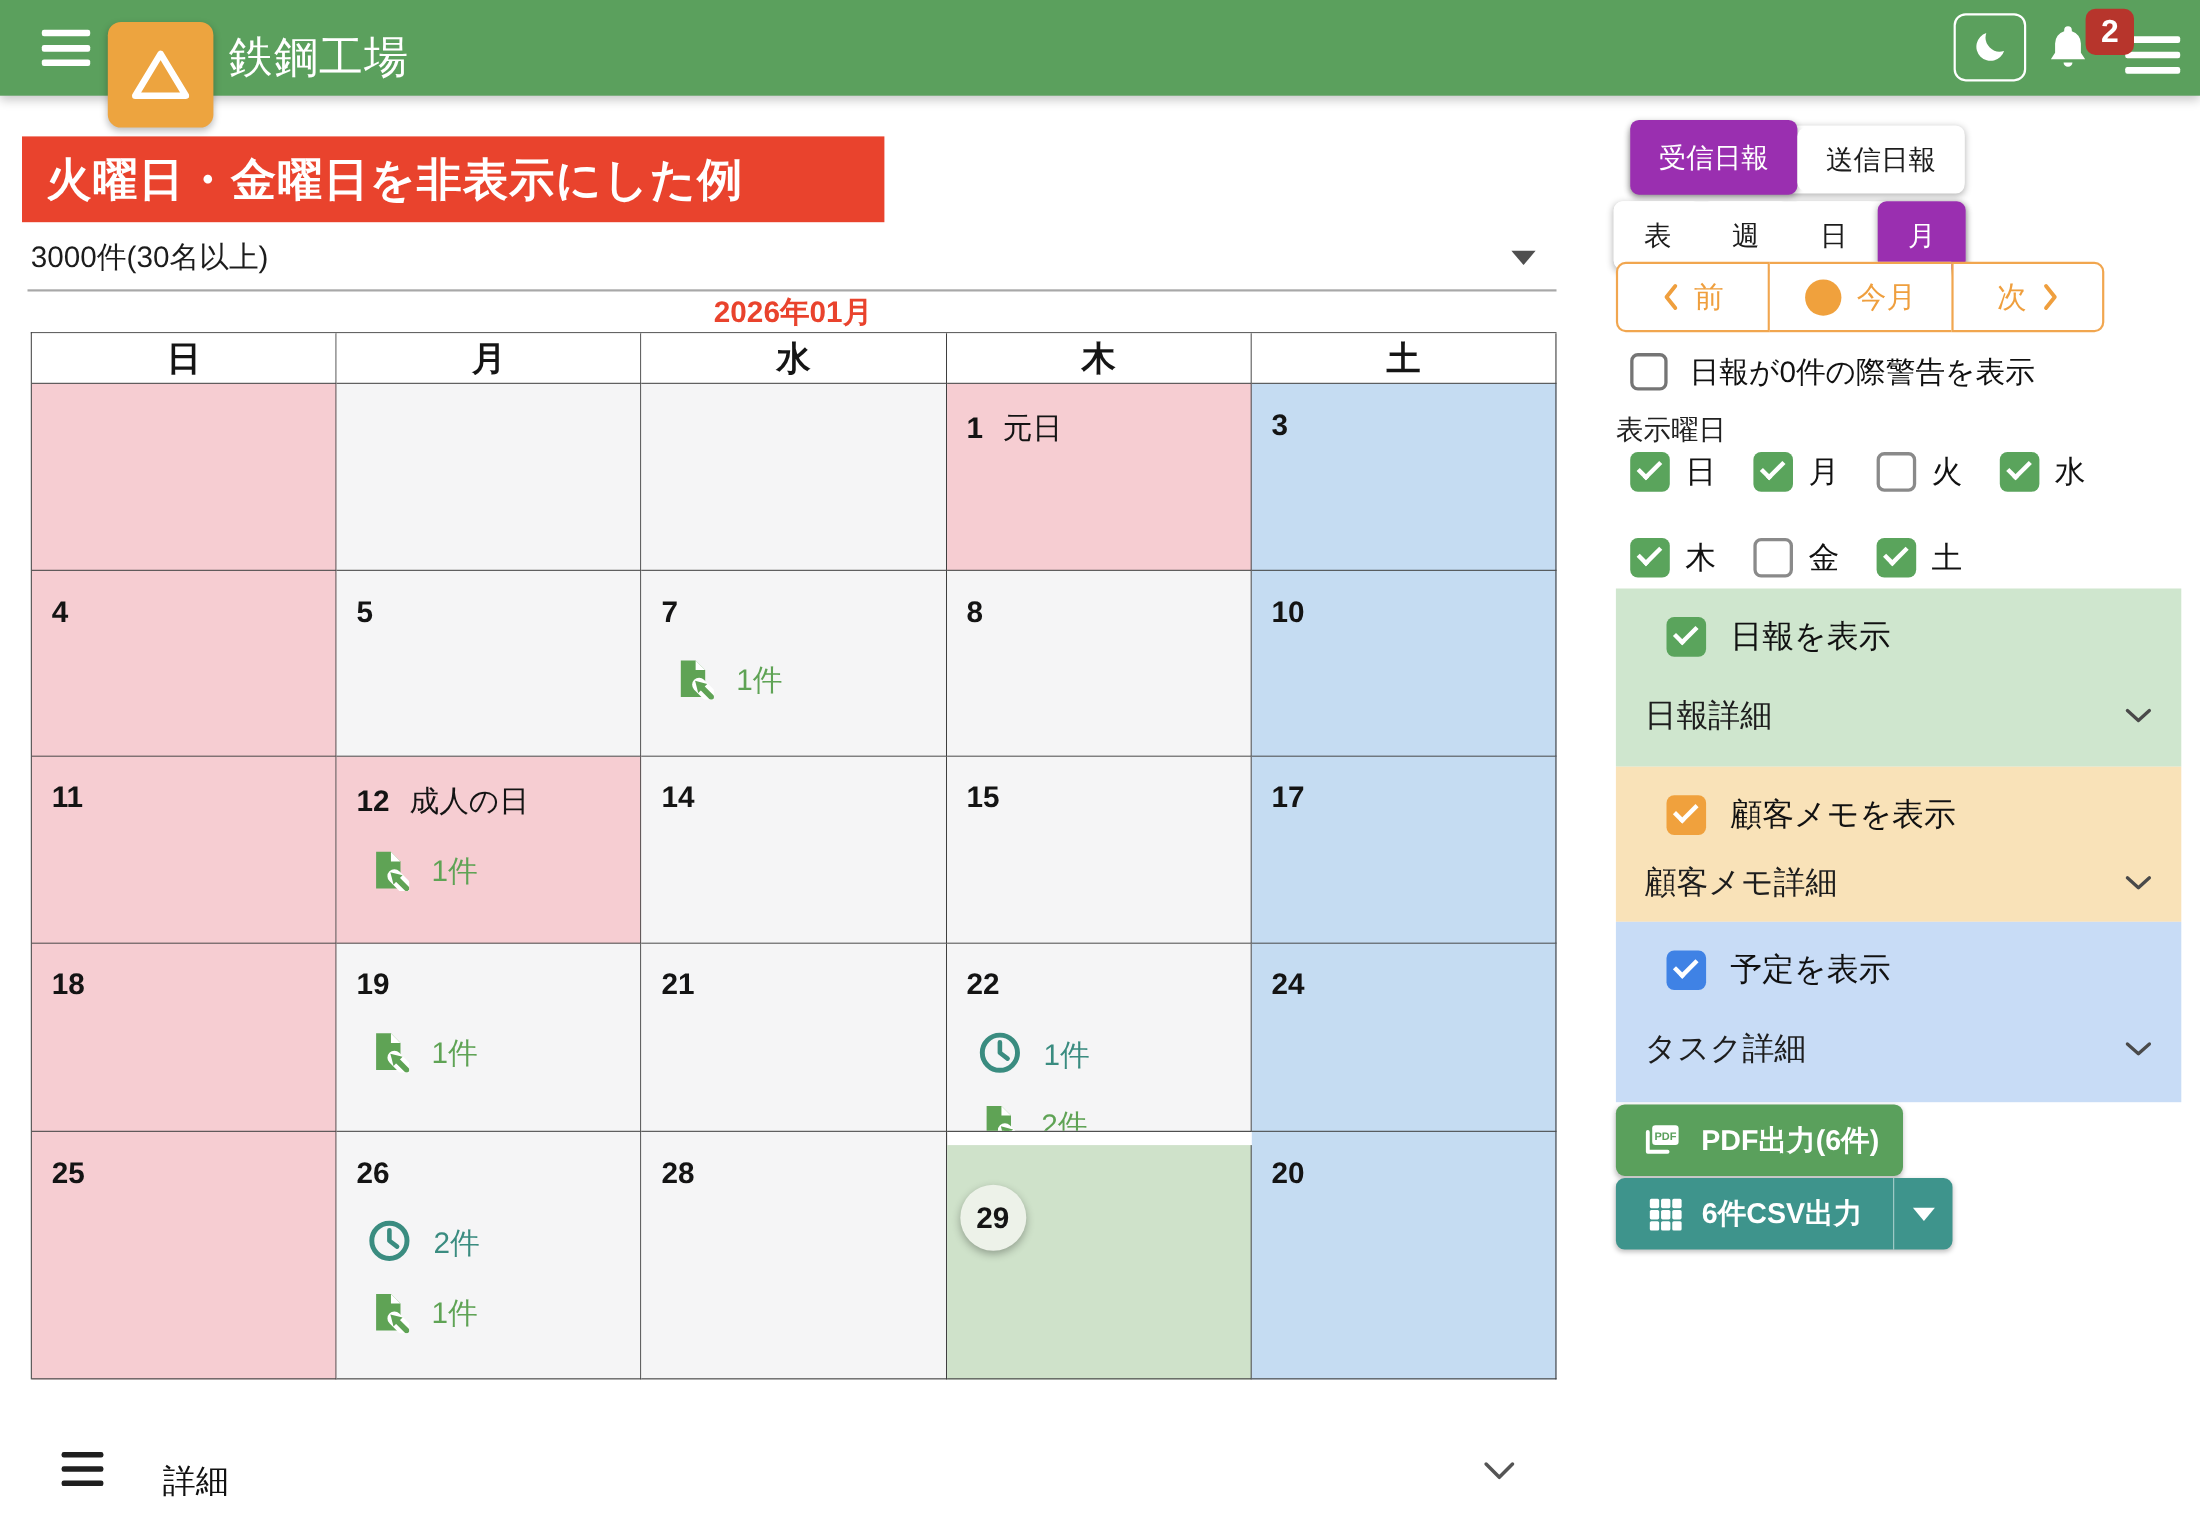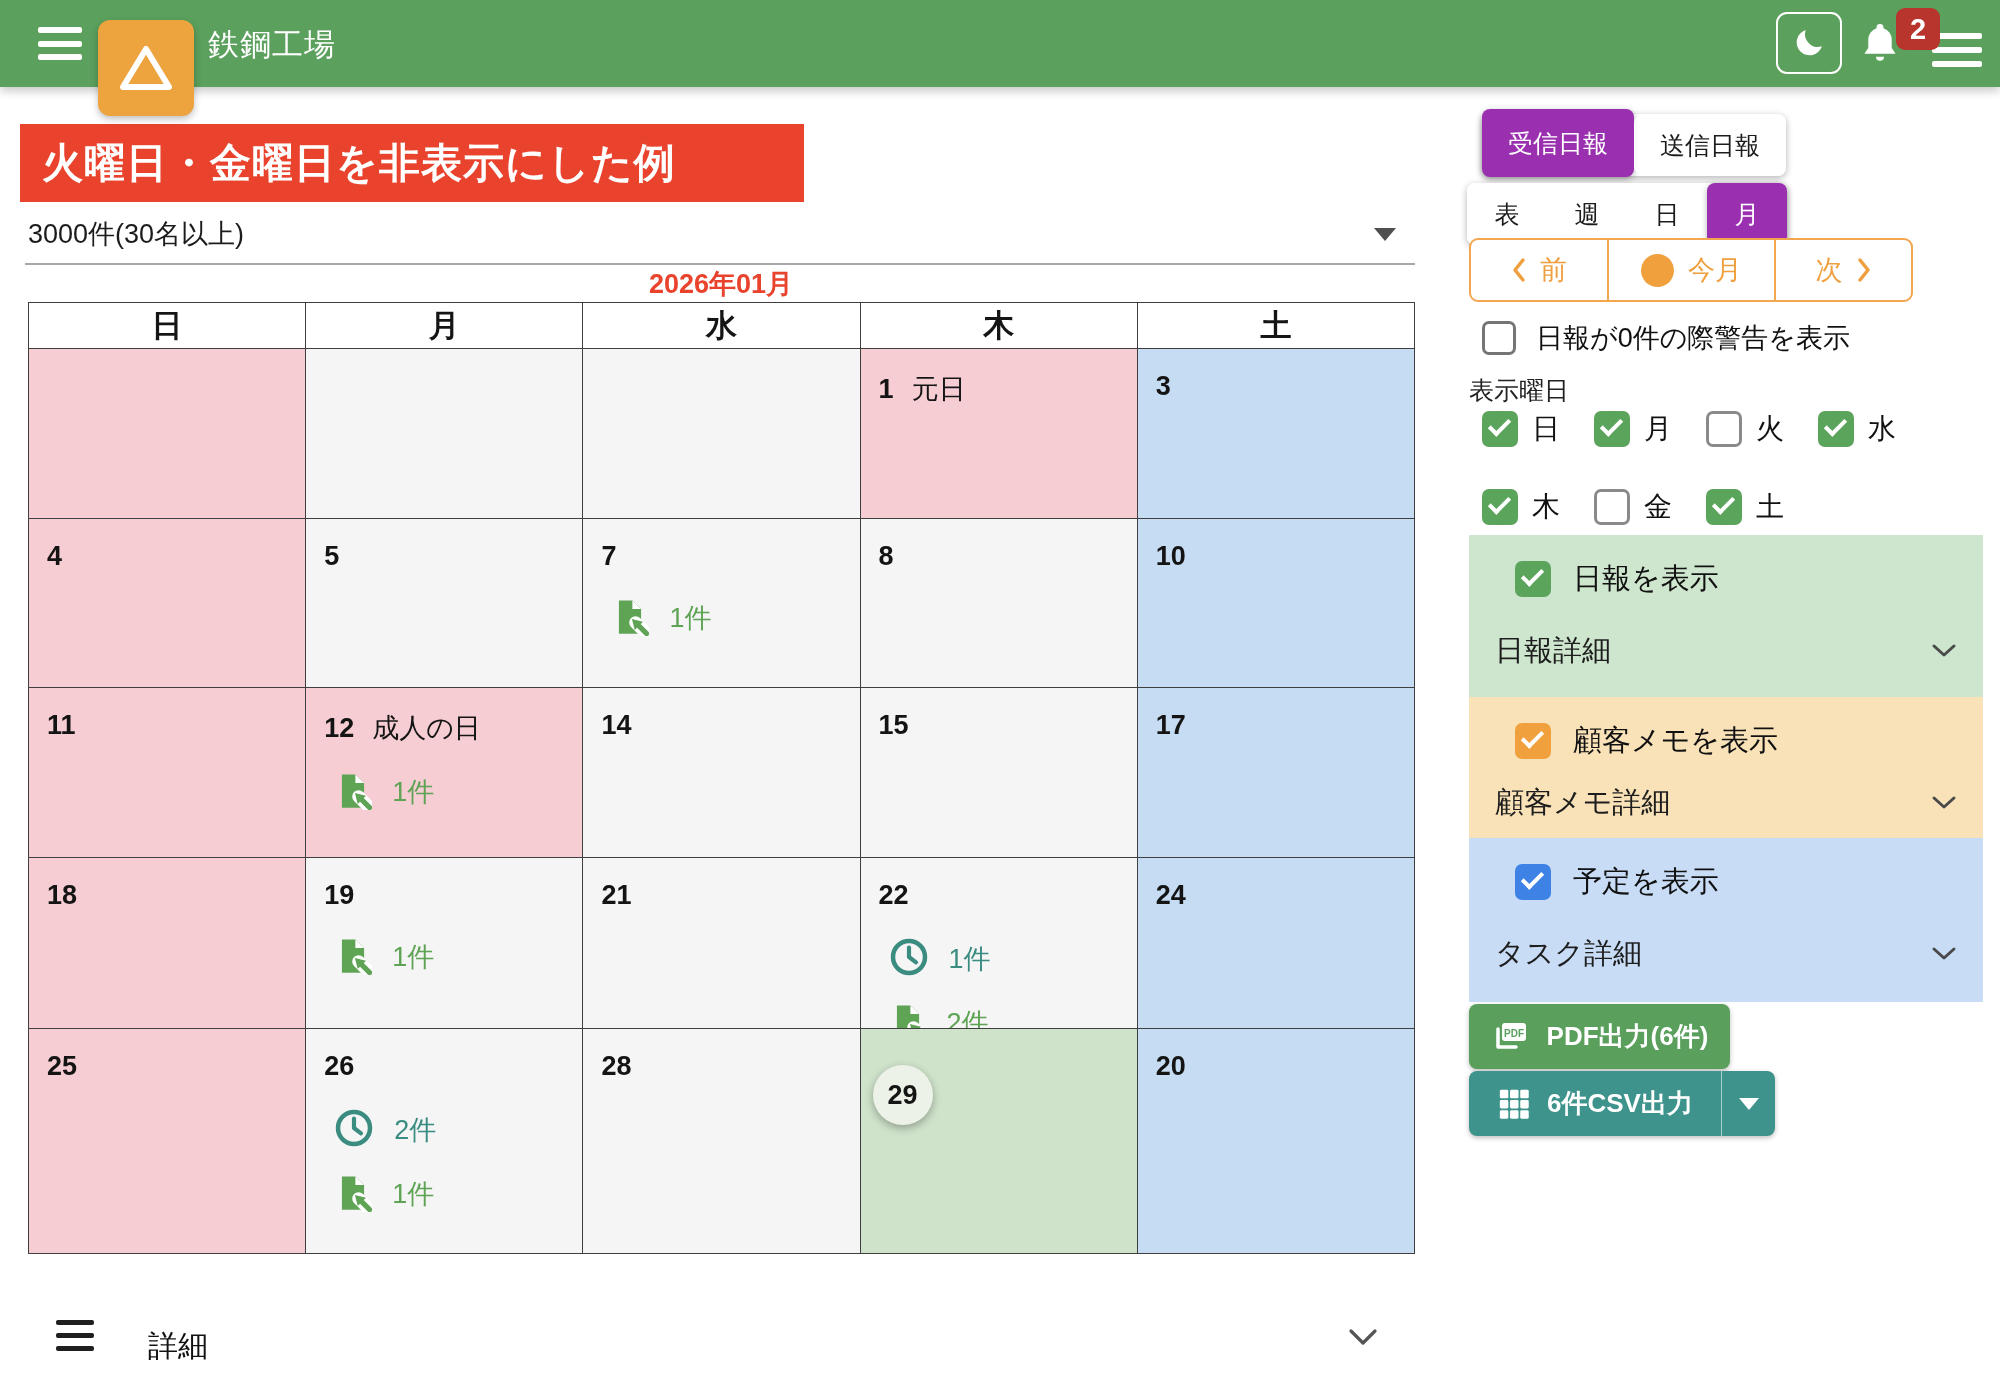--- a/index.html
+++ b/index.html
@@ -10,21 +10,21 @@
   
   .header { position:absolute; left:0; top:0; width:2000px; height:87px;
     background:var(--header-green); box-shadow:0 4px 9px rgba(0,0,0,.22); z-index:5; }
   .bars { display:inline-flex; flex-direction:column; justify-content:space-between; cursor:pointer; }
   .bars span { display:block; background:#fff; border-radius:2px; }
   .menu-left { position:absolute; left:38px; top:27px; width:44px; height:33px; }
   .menu-left span { width:44px; height:6px; }
   .logo { position:absolute; left:98px; top:20px; width:96px; height:96px;
     background:var(--logo-orange); border-radius:12px; z-index:6;
     display:flex; align-items:center; justify-content:center; box-shadow:0 3px 7px rgba(0,0,0,.25); }
-  .app-title { position:absolute; left:208px; top:24px; font-size:31px; color:#fff; letter-spacing:1px; }
+  .app-title { position:absolute; left:208px; top:24px; font-size:40px; color:#fff; letter-spacing:1px; }
   .moon-btn { position:absolute; left:1776px; top:12px; width:66px; height:62px;
     background:transparent; border:2.5px solid #fff; border-radius:11px;
     display:flex; align-items:center; justify-content:center; cursor:pointer; }
   .bell-wrap { position:absolute; left:1858px; top:20px; width:44px; height:52px; cursor:pointer; }
   .badge { position:absolute; left:1896px; top:8px; min-width:44px; height:42px; padding:0 8px;
     background:var(--badge-red); border-radius:9px; color:#fff; font-size:29px; font-weight:bold;
     display:flex; align-items:center; justify-content:center; z-index:7; }
   .menu-right { position:absolute; left:1932px; top:33px; width:50px; height:34px; }
   .menu-right span { width:50px; height:6px; }
 
@@ -45,21 +45,21 @@
     display:grid; grid-template-columns:repeat(5,1fr);
     grid-template-rows:46px 170px 169px 170px 171px 225px;
     border-top:1px solid #3f3f3f; border-left:1px solid #3f3f3f; background:#fff; }
   .cal-head { border-right:1px solid #3f3f3f; border-bottom:1px solid #3f3f3f; background:#fff;
     display:flex; align-items:center; justify-content:center; font-size:31px; font-weight:bold; }
   .cal-cell { border-right:1px solid #3f3f3f; border-bottom:1px solid #3f3f3f;
     padding:22px 8px 8px 18px; cursor:pointer; overflow:hidden; }
   .cal-cell.holiday  { background:var(--holiday-pink); }
   .cal-cell.weekday  { background:var(--weekday-gray); }
   .cal-cell.saturday { background:var(--saturday-blue); }
-  .cal-cell.today    { background:var(--today-green); }
+  .cal-cell.today    { background:var(--today-green);margin-top:12px; }
   .day-line { display:flex; align-items:baseline; gap:18px; font-size:27px; font-weight:600; color:#141414; }
   .holiday-name { font-weight:500; }
   .day-circle { width:60px; height:60px; border-radius:50%; background:var(--today-circle);
     box-shadow:0 3px 8px rgba(0,0,0,.3); display:flex; align-items:center; justify-content:center;
     font-size:27px; font-weight:600; margin:14px 0 0 -6px; }
   .event-row { display:flex; align-items:flex-end; gap:20px; margin:26px 0 0 10px;
     font-size:27px; font-weight:500; }
   .event-row.report-type { color:var(--doc-green); }
   .event-row.clock-type  { color:var(--clock-teal); }
   .ev-icon { display:inline-flex; }

